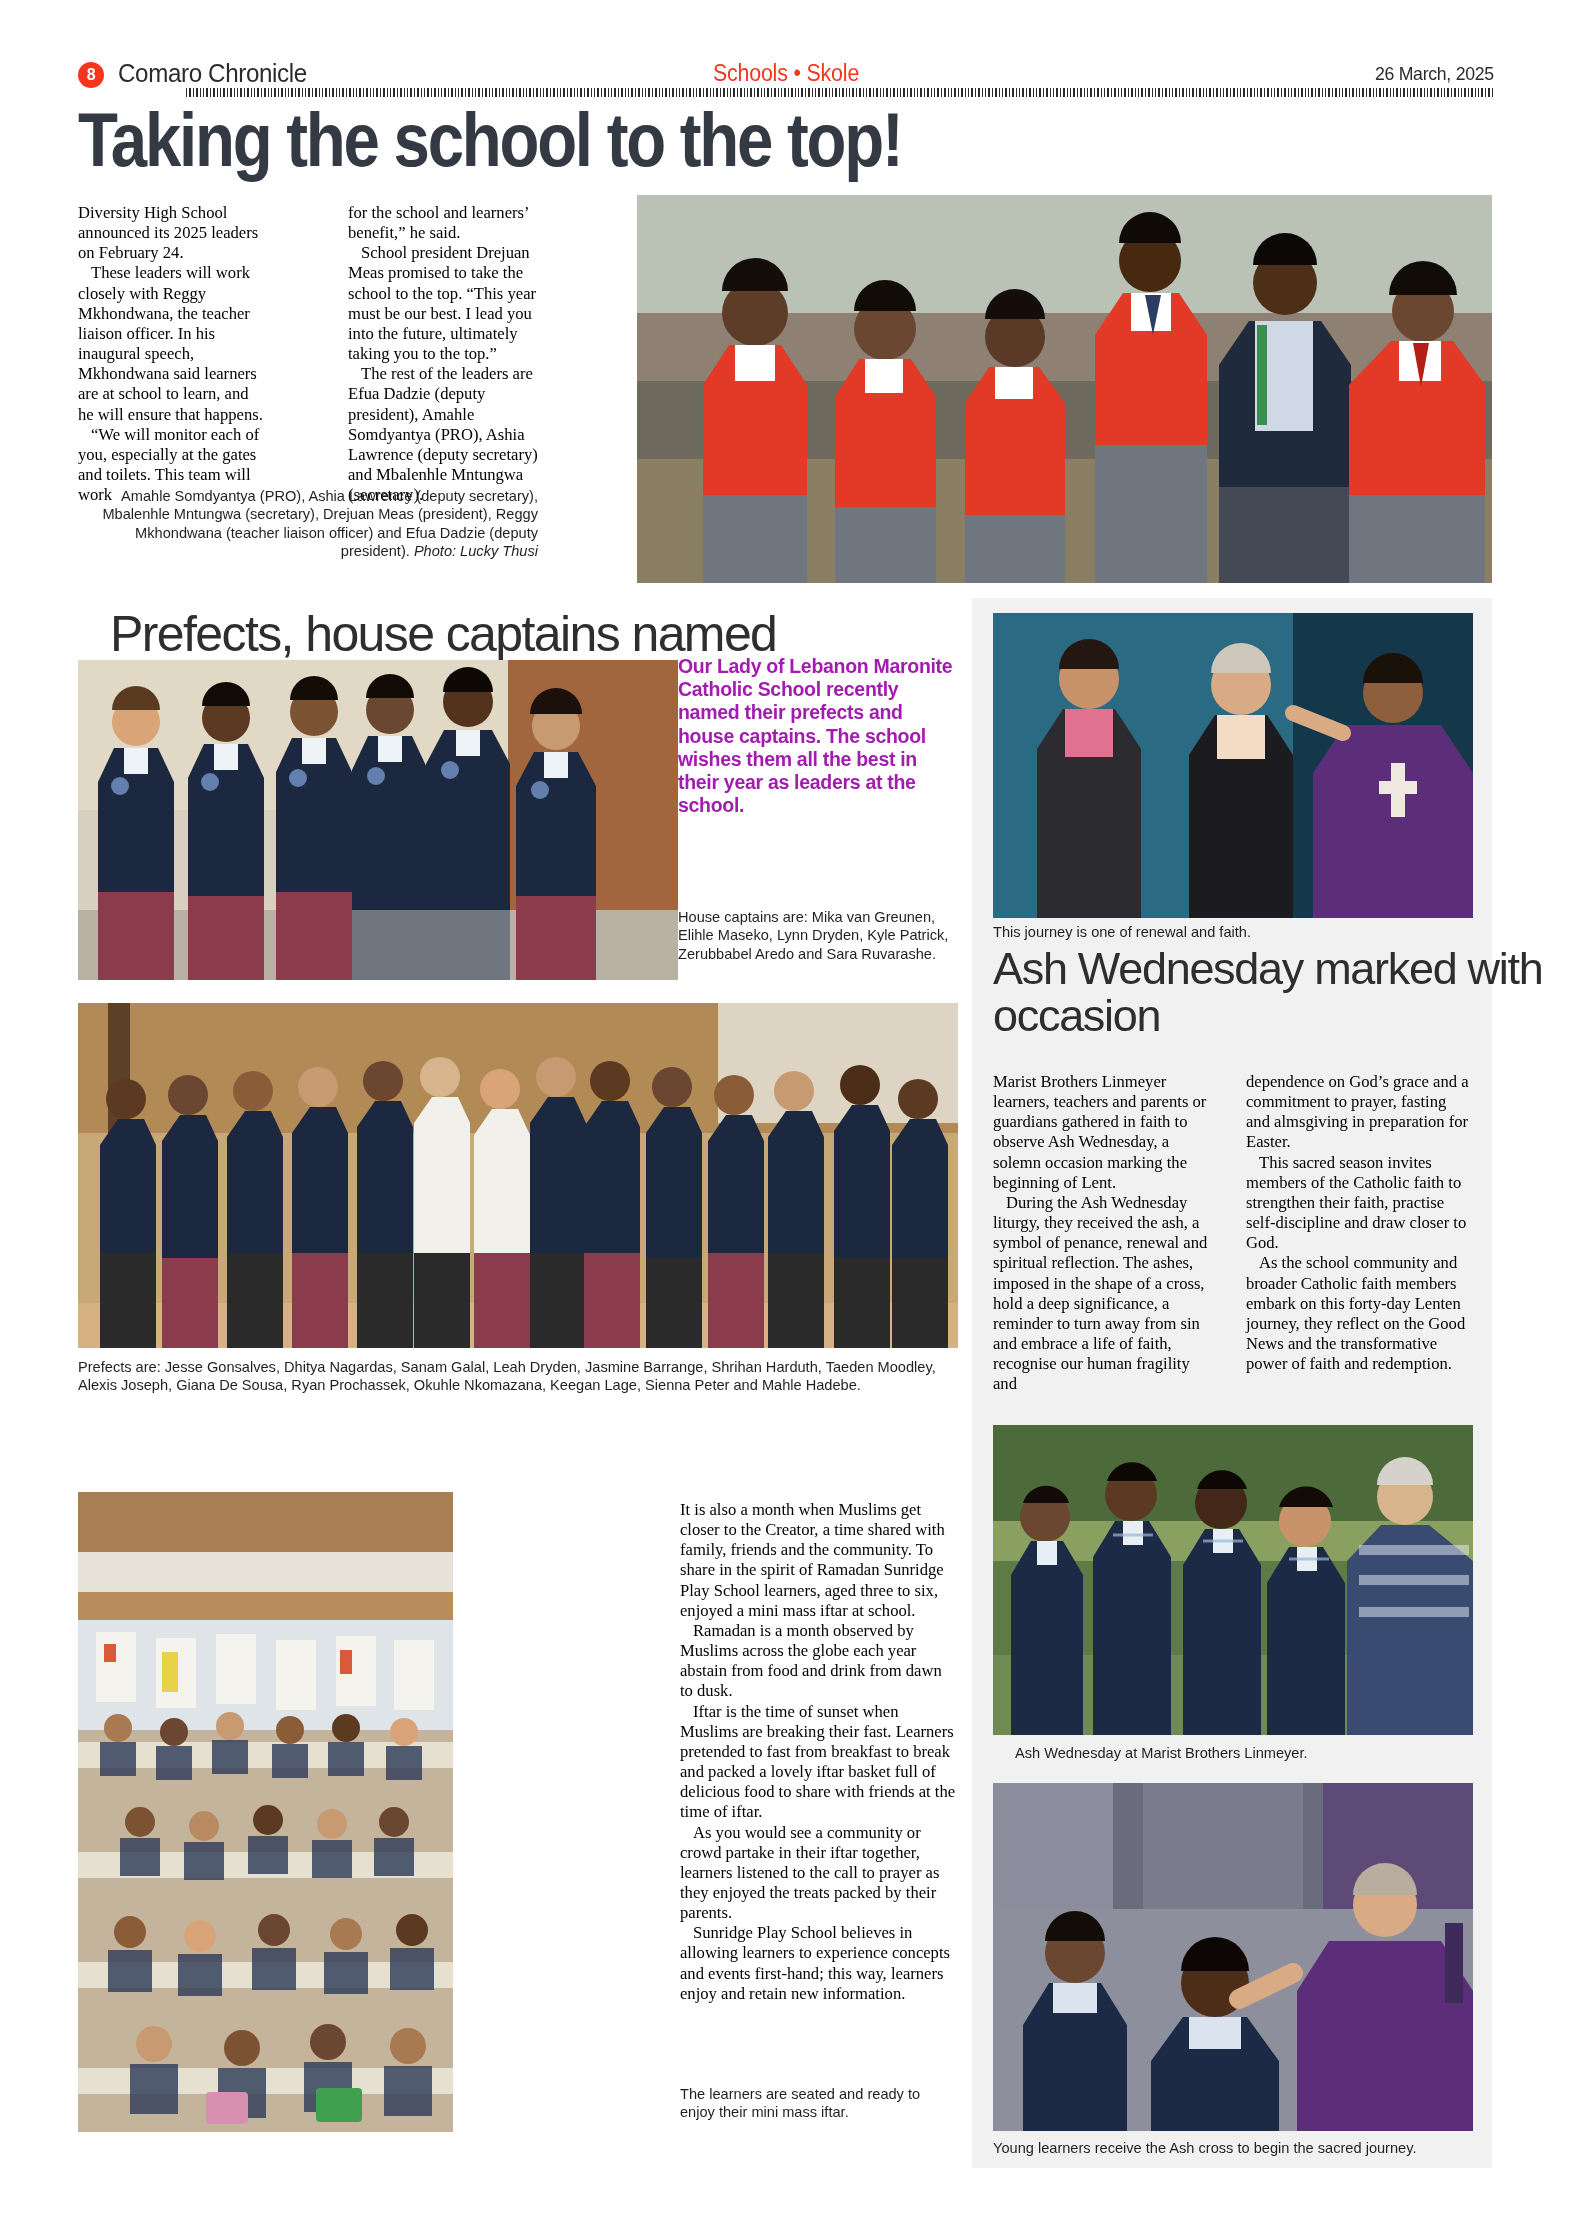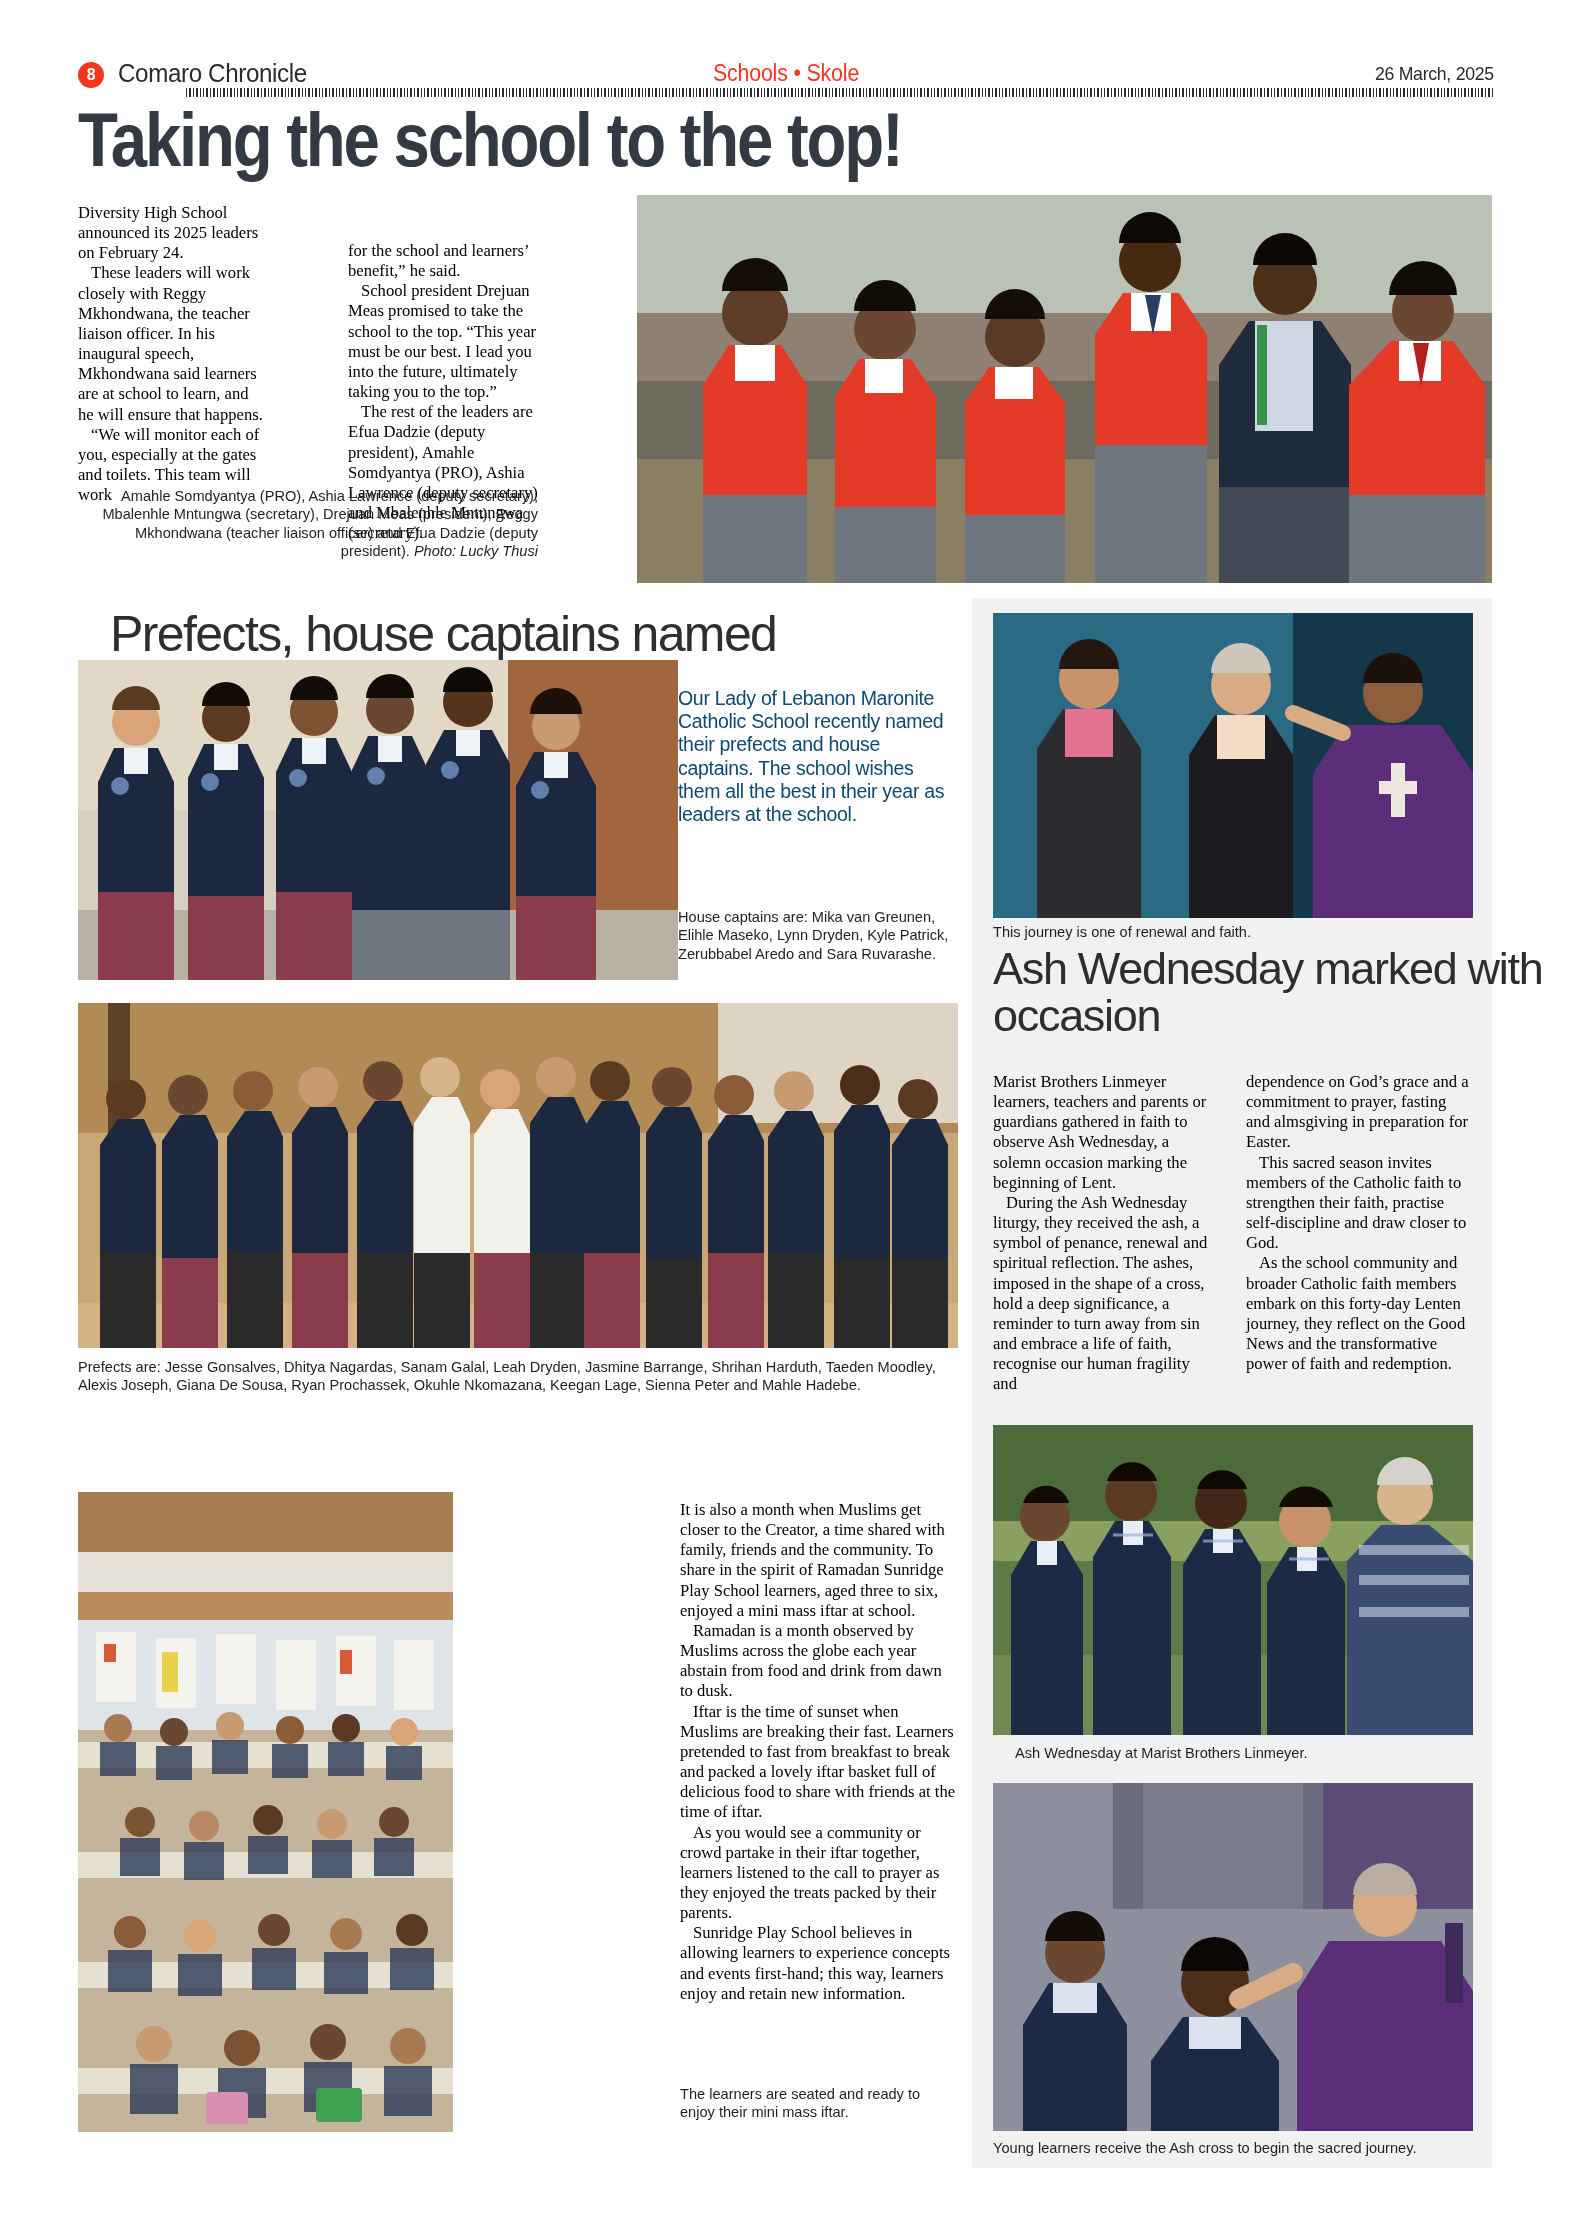--- a/index.html
+++ b/index.html
@@ -78,21 +78,21 @@
   .sans-cap {
     font-family: "Liberation Sans", sans-serif;
     font-size: 14.6px;
     line-height: 1.26;
     color: #231f20;
   }
   .sans-cap i { font-style: italic; }
 
   
   .a1-col1 { position: absolute; left: 78px; top: 203px; width: 186px; }
-  .a1-col2 { position: absolute; left: 348px; top: 203px; width: 190px; margin-top: 38px; }
+  .a1-col2 { position: absolute; left: 348px; top: 203px; width: 190px; }
   .a1-photo {
     position: absolute; left: 637px; top: 195px;
     width: 855px; height: 388px;
     overflow: hidden; background: #cfd4cf;
   }
   .a1-caption {
     position: absolute; left: 78px; top: 487px;
     width: 460px; text-align: right;
   }
 
@@ -131,22 +131,22 @@
   .p-prefects-top { left: 78px; top: 660px; width: 600px; height: 320px; }
   .p-prefects-big { left: 78px; top: 1003px; width: 880px; height: 345px; }
   .p-ash-1 { left: 993px; top: 613px; width: 480px; height: 305px; }
   .p-ash-2 { left: 993px; top: 1425px; width: 480px; height: 310px; }
   .p-ash-3 { left: 993px; top: 1783px; width: 480px; height: 348px; }
   .p-iftar { left: 78px; top: 1492px; width: 375px; height: 640px; }
 
   
   .red-intro {
     position: absolute; left: 678px; top: 655px; width: 280px;
-    font-size: 19.5px; font-weight: normal; color: #0c4a6e;
-    line-height: 1.19; letter-spacing: -0.3px; margin-top: 32px;
+    font-size: 19.5px; font-weight: bold; color: #a21caf;
+    line-height: 1.19; letter-spacing: -0.3px;
   }
   .housecap-note {
     position: absolute; left: 678px; top: 908px; width: 280px;
   }
   .prefects-names {
     position: absolute; left: 78px; top: 1358px; width: 882px;
   }
 
   
   .ash-cap-1 { position: absolute; left: 993px; top: 923px; width: 480px; }

